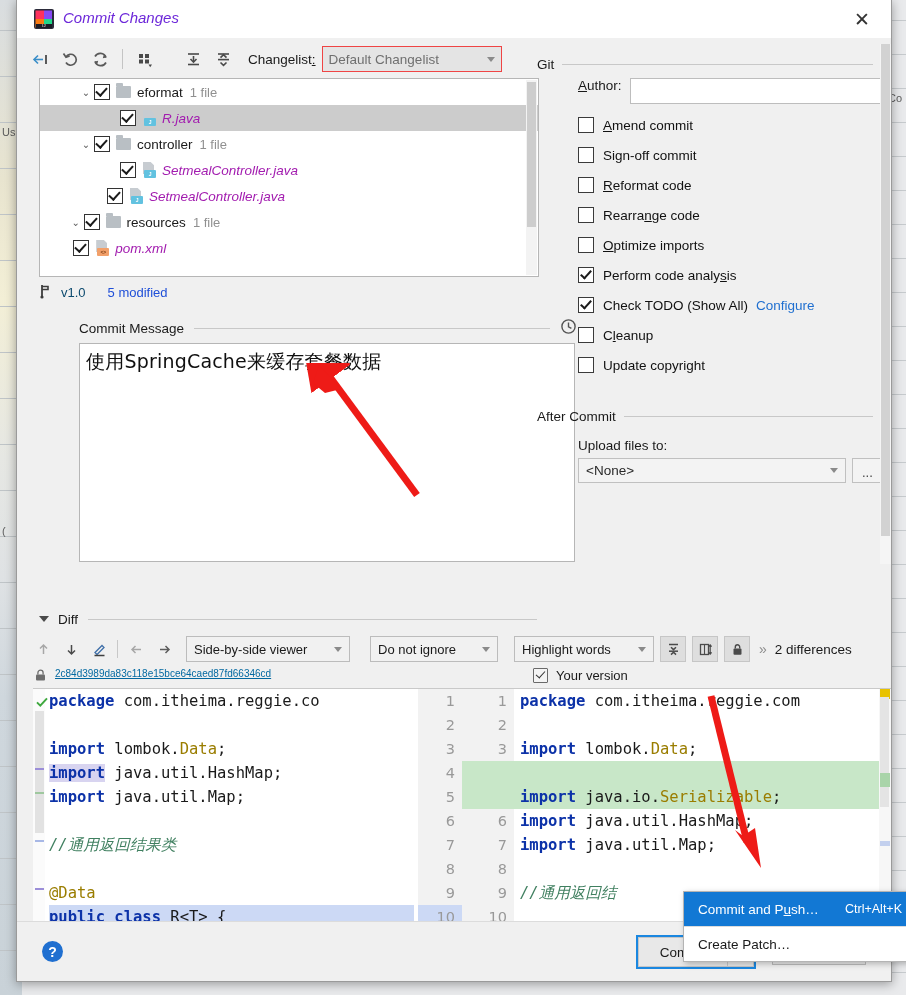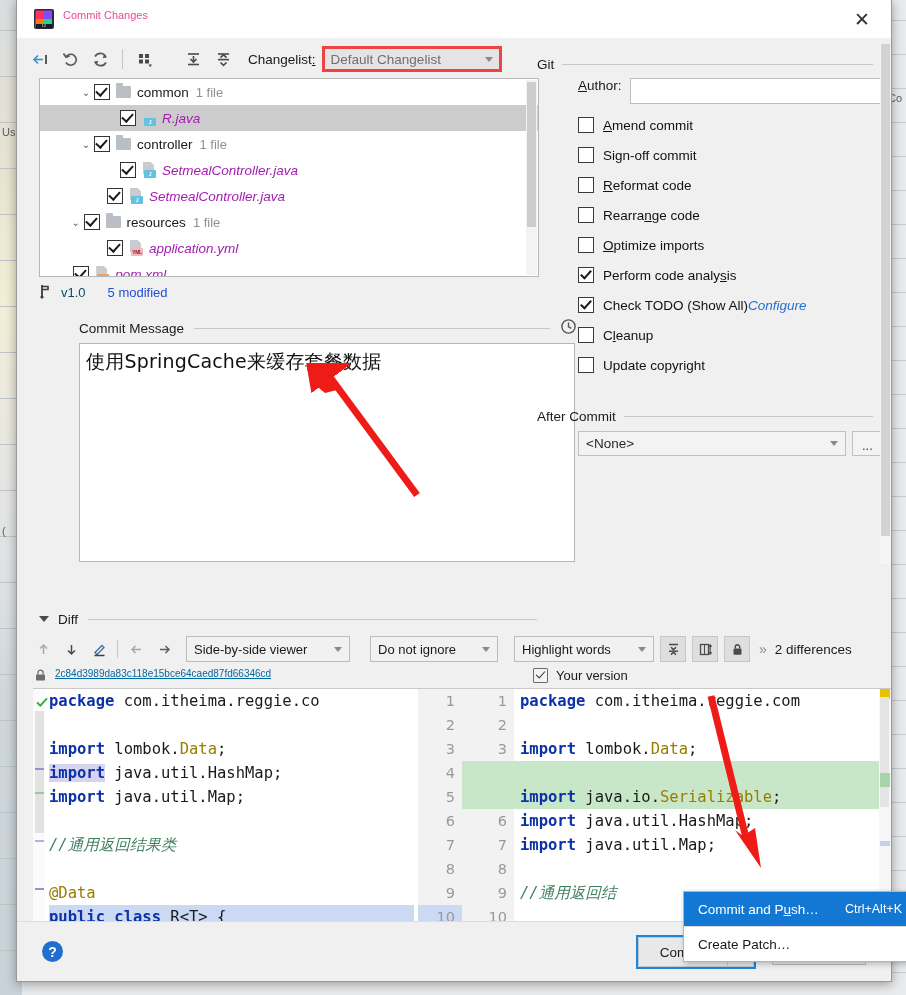--- a/index.html
+++ b/index.html
@@ -17,36 +17,36 @@
   #bg .ghost{position:absolute;font-size:11px;color:#5d5d5d;font-family:"Liberation Sans",sans-serif;}
 
   
   #dialog{
     position:absolute;left:16px;top:0;width:874px;height:981px;
     background:#f0f0f0;border:1px solid #9a9a9a;border-top:none;
     box-shadow:0 2px 10px rgba(0,0,0,.35);
   }
   #titlebar{height:38px;background:#ffffff;position:relative;border-bottom:1px solid #ffffff;}
   #titlebar .tb-icon{position:absolute;left:16px;top:8px;width:22px;height:22px;}
-  #titlebar .tb-title{position:absolute;left:46px;top:9px;font-size:11px;color:#ec4899;}
+  #titlebar .tb-title{position:absolute;left:46px;top:9px;font-size:15px;color:#6d28d9;font-style:italic;}
   #titlebar .tb-close{position:absolute;right:8px;top:4px;width:42px;height:30px;display:flex;align-items:center;justify-content:center;font-size:19px;color:#333;cursor:default;}
 
   
   #body{position:absolute;left:0;top:38px;right:0;bottom:0;background:#f0f0f0;}
 
   
   #leftcol{position:absolute;left:8px;top:0;width:512px;bottom:0;}
 
   
   #tree-toolbar{position:absolute;left:0;top:2px;height:38px;width:512px;display:flex;align-items:center;}
   .tbtn{width:30px;height:28px;display:flex;align-items:center;justify-content:center;cursor:default;}
   .tbsep{width:1px;height:20px;background:#c4c4c4;margin:0 7px;}
   #chlabel{margin-left:10px;font-size:13.5px;color:#1a1a1a;}
   #chlabel u{text-decoration:underline;}
-  #chselect{margin-left:6px;width:180px;height:26px;background:#e4e4e4;border:3px solid #ef4444;
+  #chselect{margin-left:6px;width:180px;height:26px;background:#e4e4e4;border:1px solid #ef4444;
             display:flex;align-items:center;justify-content:space-between;padding:0 6px;box-sizing:border-box;
             color:#6f6f6f;font-size:13.5px;cursor:default;}
   #chselect .cv{white-space:nowrap;overflow:hidden;}
   .caret{width:0;height:0;border-left:4px solid transparent;border-right:4px solid transparent;border-top:5px solid #8a8a8a;}
 
   
   #tree{position:absolute;left:14px;top:40px;width:498px;height:197px;background:#fff;border:1px solid #b6b6b6;overflow:hidden;}
   .trow{height:26px;display:flex;align-items:center;position:relative;white-space:nowrap;}
   .trow.sel{background:#cccccc;}
   .chev{width:16px;text-align:center;color:#5c5c5c;font-size:10px;}
@@ -90,21 +90,21 @@
   #rightcol{position:absolute;left:520px;top:0;width:354px;bottom:0;}
   #optpanel{position:absolute;left:0;top:6px;width:346px;height:550px;overflow:hidden;}
   .ohdr{display:flex;align-items:center;height:20px;margin-top:10px;}
   .ohdr .lbl{font-size:13.5px;}
   .ohdr .line{flex:1;height:1px;background:#c8c8c8;margin:0 10px 0 8px;}
   .orow{display:flex;align-items:center;height:30px;padding-left:41px;}
   .ocbx{width:14px;height:14px;border:1.4px solid #3a3a3a;background:#fff;display:inline-block;position:relative;margin-right:9px;flex:none;}
   .ocbx.on::after{content:"";position:absolute;left:4px;top:0px;width:4px;height:9px;border:solid #1b1b1b;border-width:0 2px 2px 0;transform:rotate(42deg);}
   .olabel{font-size:13.5px;color:#111;}
   .olabel u{text-decoration:underline;}
-  .olink{color:#1f6fd0;font-size:13.5px;cursor:default;font-style:italic;}
+  .olink{color:#1f6fd0;font-size:13.5px;margin-left:8px;cursor:default;}
   #authorrow{display:flex;height:32px;padding-left:41px;margin-top:4px;}
   #authorrow .al{font-size:13.5px;margin-right:8px;}
   #authorinput{width:262px;height:26px;background:#fff;border:1px solid #bdbdbd;box-sizing:border-box;}
   #uploadlbl{padding-left:41px;font-size:13.5px;margin-top:12px;}
   #uploadrow{display:flex;align-items:center;padding-left:41px;margin-top:5px;}
   #uploadsel{width:292px;height:25px;background:#f3f3f3;border:1px solid #c0c0c0;display:flex;align-items:center;
              justify-content:space-between;padding:0 7px;box-sizing:border-box;color:#2a2a2a;font-size:13.5px;}
   #uploadbtn{width:34px;height:25px;margin-left:6px;background:#f3f3f3;border:1px solid #c0c0c0;
              display:flex;align-items:flex-end;justify-content:center;font-size:13px;color:#444;box-sizing:border-box;padding-bottom:2px;}
   #opt-sb{position:absolute;right:0;top:6px;width:11px;height:520px;background:#f5f5f5;}
@@ -311,21 +311,21 @@
         </div>
       </div>
 
       <div id="tree">
         <div id="treerows">
             <div class="trow">
               <span style="display:inline-block;width:38px"></span>
               <span class="chev">⌄</span>
               <span class="cbx on"></span>
               <span class="folder"></span>
-              <span class="tname">common</span>
+              <span class="tname">eformat</span>
               <span class="tmeta">1 file</span>
             </div>
             <div class="trow sel">
               <span style="display:inline-block;width:64px"></span>
               <span class="chev"></span>
               <span class="cbx on"></span>
               <span class="fico">
                 <span class="pg"></span>
                 <span class="bd java">J</span>
               </span>
@@ -359,30 +359,20 @@
               </span>
               <span class="tname link">SetmealController.java</span>
             </div>
             <div class="trow">
               <span style="display:inline-block;width:27.6px"></span>
               <span class="chev">⌄</span>
               <span class="cbx on"></span>
               <span class="folder"></span>
               <span class="tname">resources</span>
               <span class="tmeta">1 file</span>
-            </div>
-            <div class="trow">
-              <span style="display:inline-block;width:51px"></span>
-              <span class="chev"></span>
-              <span class="cbx on"></span>
-              <span class="fico">
-                <span class="pg"></span>
-                <span class="bd yml">YML</span>
-              </span>
-              <span class="tname link">application.yml</span>
             </div>
             <div class="trow">
               <span style="display:inline-block;width:17.2px"></span>
               <span class="chev"></span>
               <span class="cbx on"></span>
               <span class="fico">
                 <span class="pg"></span>
                 <span class="bd xml">&lt;&gt;</span>
               </span>
               <span class="tname link">pom.xml</span>
@@ -483,20 +473,21 @@
               <span class="ocbx"></span>
               <span class="olabel">Update copyright</span>
             </div>
           </div>
 
         <div class="ohdr" style="margin-top:26px;">
           <span class="lbl">After Commit</span>
           <span class="line"></span>
         </div>
 
+        <div id="uploadlbl">Upload files to:</div>
         <div id="uploadrow">
           <div id="uploadsel">
             <span>&lt;None&gt;</span>
             <span class="caret"></span>
           </div>
           <div id="uploadbtn">...</div>
         </div>
       </div>
       <div id="opt-sb">
           <i></i>

